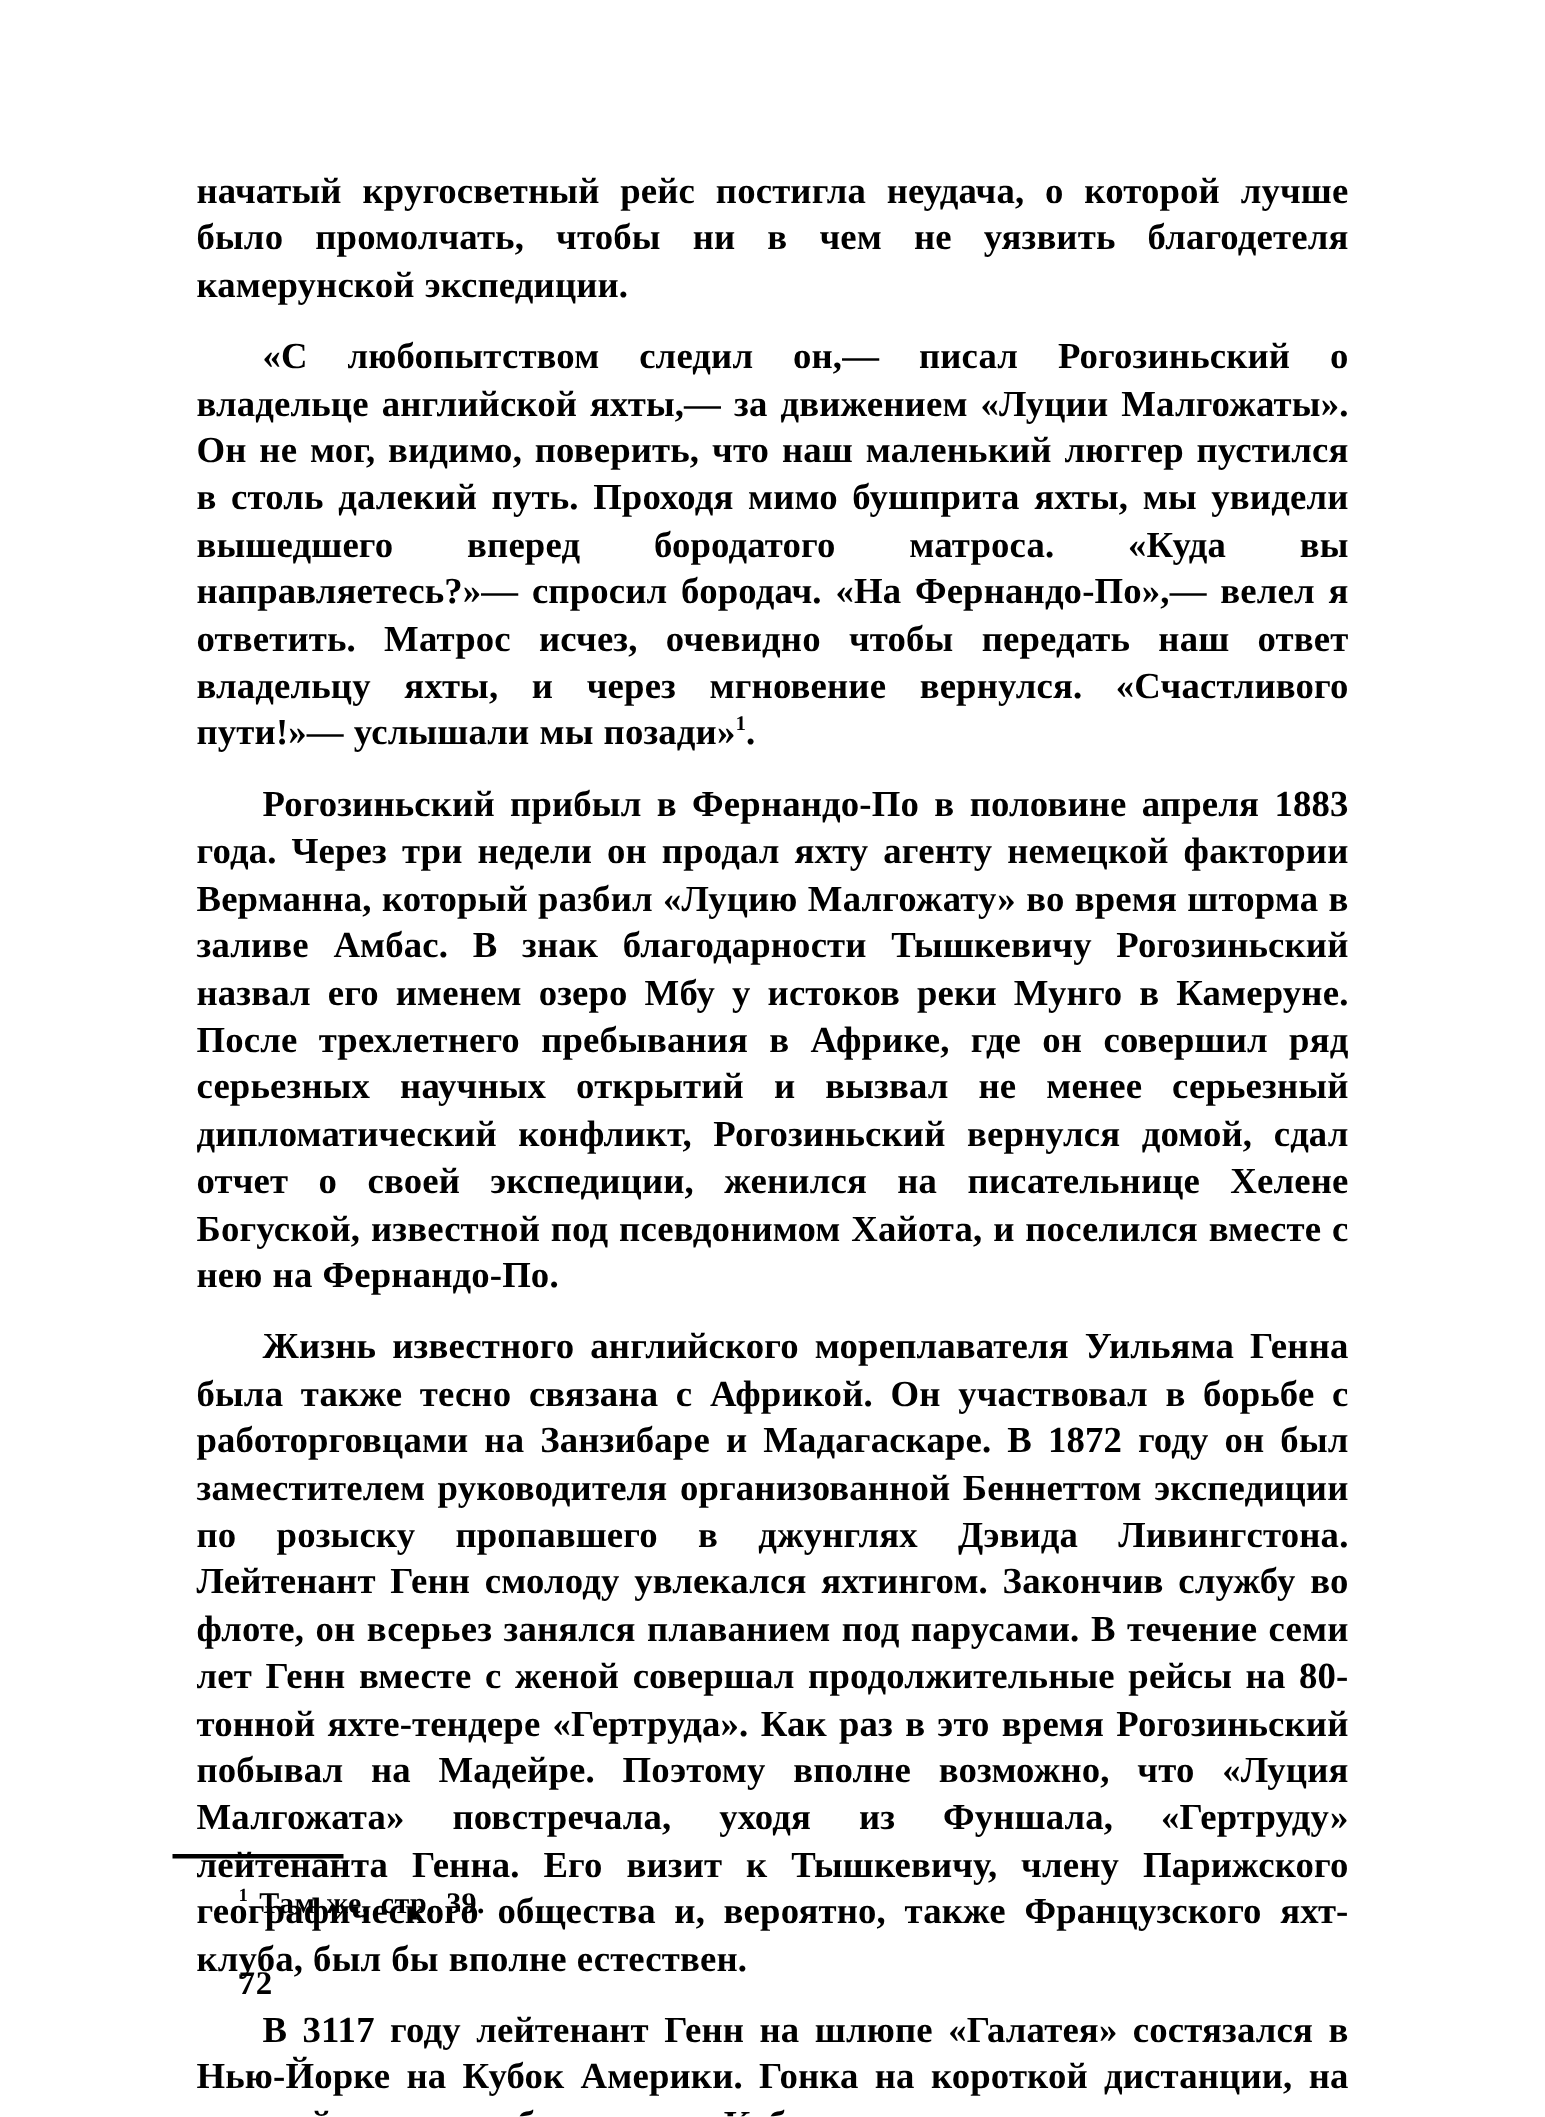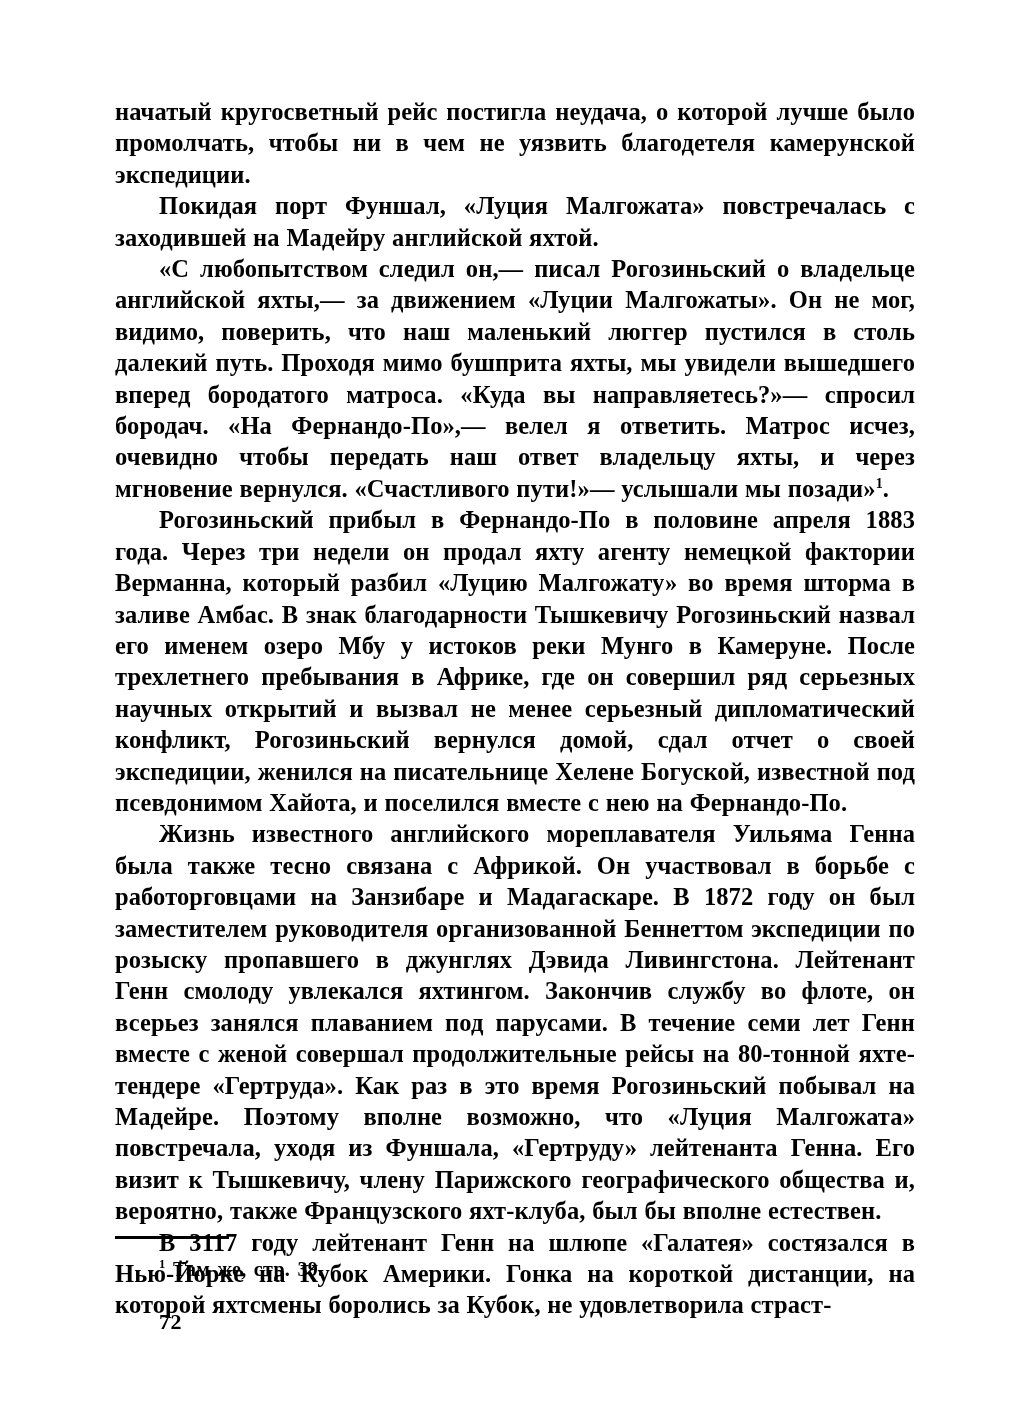--- a/index.html
+++ b/index.html
@@ -19,21 +19,21 @@
   }
 
   .text-column {
     position: absolute;
     left: 115px;
     top: 96px;
     width: 800px;
   }
 
   .para {
-    margin: 0;
+    margin: 16px;
     text-indent: 44px;
     text-align: justify;
     font-size: 24.5px;
     line-height: 31.4px;
     font-weight: 700;
     letter-spacing: 0.1px;
     word-spacing: 0.5px;
     -webkit-font-smoothing: none;
   }
 
@@ -89,21 +89,20 @@
 </style>
 </head>
 <body>
 
 <div class="page">
 
   <div class="text-column">
 
     <p class="para cont">начатый кругосветный рейс постигла неудача, о которой лучше было промолчать, чтобы ни в чем не уязвить благодетеля камерунской экспедиции.</p>
 
-    <p class="para">Покидая порт Фуншал, «Луция Малгожата» повстречалась с заходившей на Мадейру английской яхтой.</p>
 
     <p class="para"><span>«С любопытством следил он,— писал Рогозиньский о владельце английской яхты,— за движением «Луции Малгожаты». Он не мог, видимо, поверить, что наш маленький люггер пустился в столь далекий путь. Проходя мимо бушприта яхты, мы увидели вышедшего вперед бородатого матроса. «Куда вы направляетесь?»— спросил бородач. «На Фернандо-По»,— велел я ответить. Матрос исчез, очевидно чтобы передать наш ответ владельцу яхты, и через мгновение вернулся. «Счастливого пути!»— услышали мы позади»</span><sup class="fn-marker">1</sup><span>.</span></p>
 
     <p class="para">Рогозиньский прибыл в Фернандо-По в половине апреля 1883 года. Через три недели он продал яхту агенту немецкой фактории Верманна, который разбил «Луцию Малгожату» во время шторма в заливе Амбас. В знак благодарности Тышкевичу Рогозиньский назвал его именем озеро Мбу у истоков реки Мунго в Камеруне. После трехлетнего пребывания в Африке, где он совершил ряд серьезных научных открытий и вызвал не менее серьезный дипломатический конфликт, Рогозиньский вернулся домой, сдал отчет о своей экспедиции, женился на писательнице Хелене Богуской, известной под псевдонимом Хайота, и поселился вместе с нею на Фернандо-По.</p>
 
     <p class="para">Жизнь известного английского мореплавателя Уильяма Генна была также тесно связана с Африкой. Он участвовал в борьбе с работорговцами на Занзибаре и Мадагаскаре. В 1872 году он был заместителем руководителя организованной Беннеттом экспедиции по розыску пропавшего в джунглях Дэвида Ливингстона. Лейтенант Генн смолоду увлекался яхтингом. Закончив службу во флоте, он всерьез занялся плаванием под парусами. В течение семи лет Генн вместе с женой совершал продолжительные рейсы на 80-тонной яхте-тендере «Гертруда». Как раз в это время Рогозиньский побывал на Мадейре. Поэтому вполне возможно, что «Луция Малгожата» повстречала, уходя из Фуншала, «Гертруду» лейтенанта Генна. Его визит к Тышкевичу, члену Парижского географического общества и, вероятно, также Французского яхт-клуба, был бы вполне естествен.</p>
 
     <p class="para">В 3117 году лейтенант Генн на шлюпе «Галатея» состязался в Нью-Йорке на Кубок Америки. Гонка на короткой дистанции, на которой яхтсмены боролись за Кубок, не удовлетворила страст-</p>
 
   </div>

